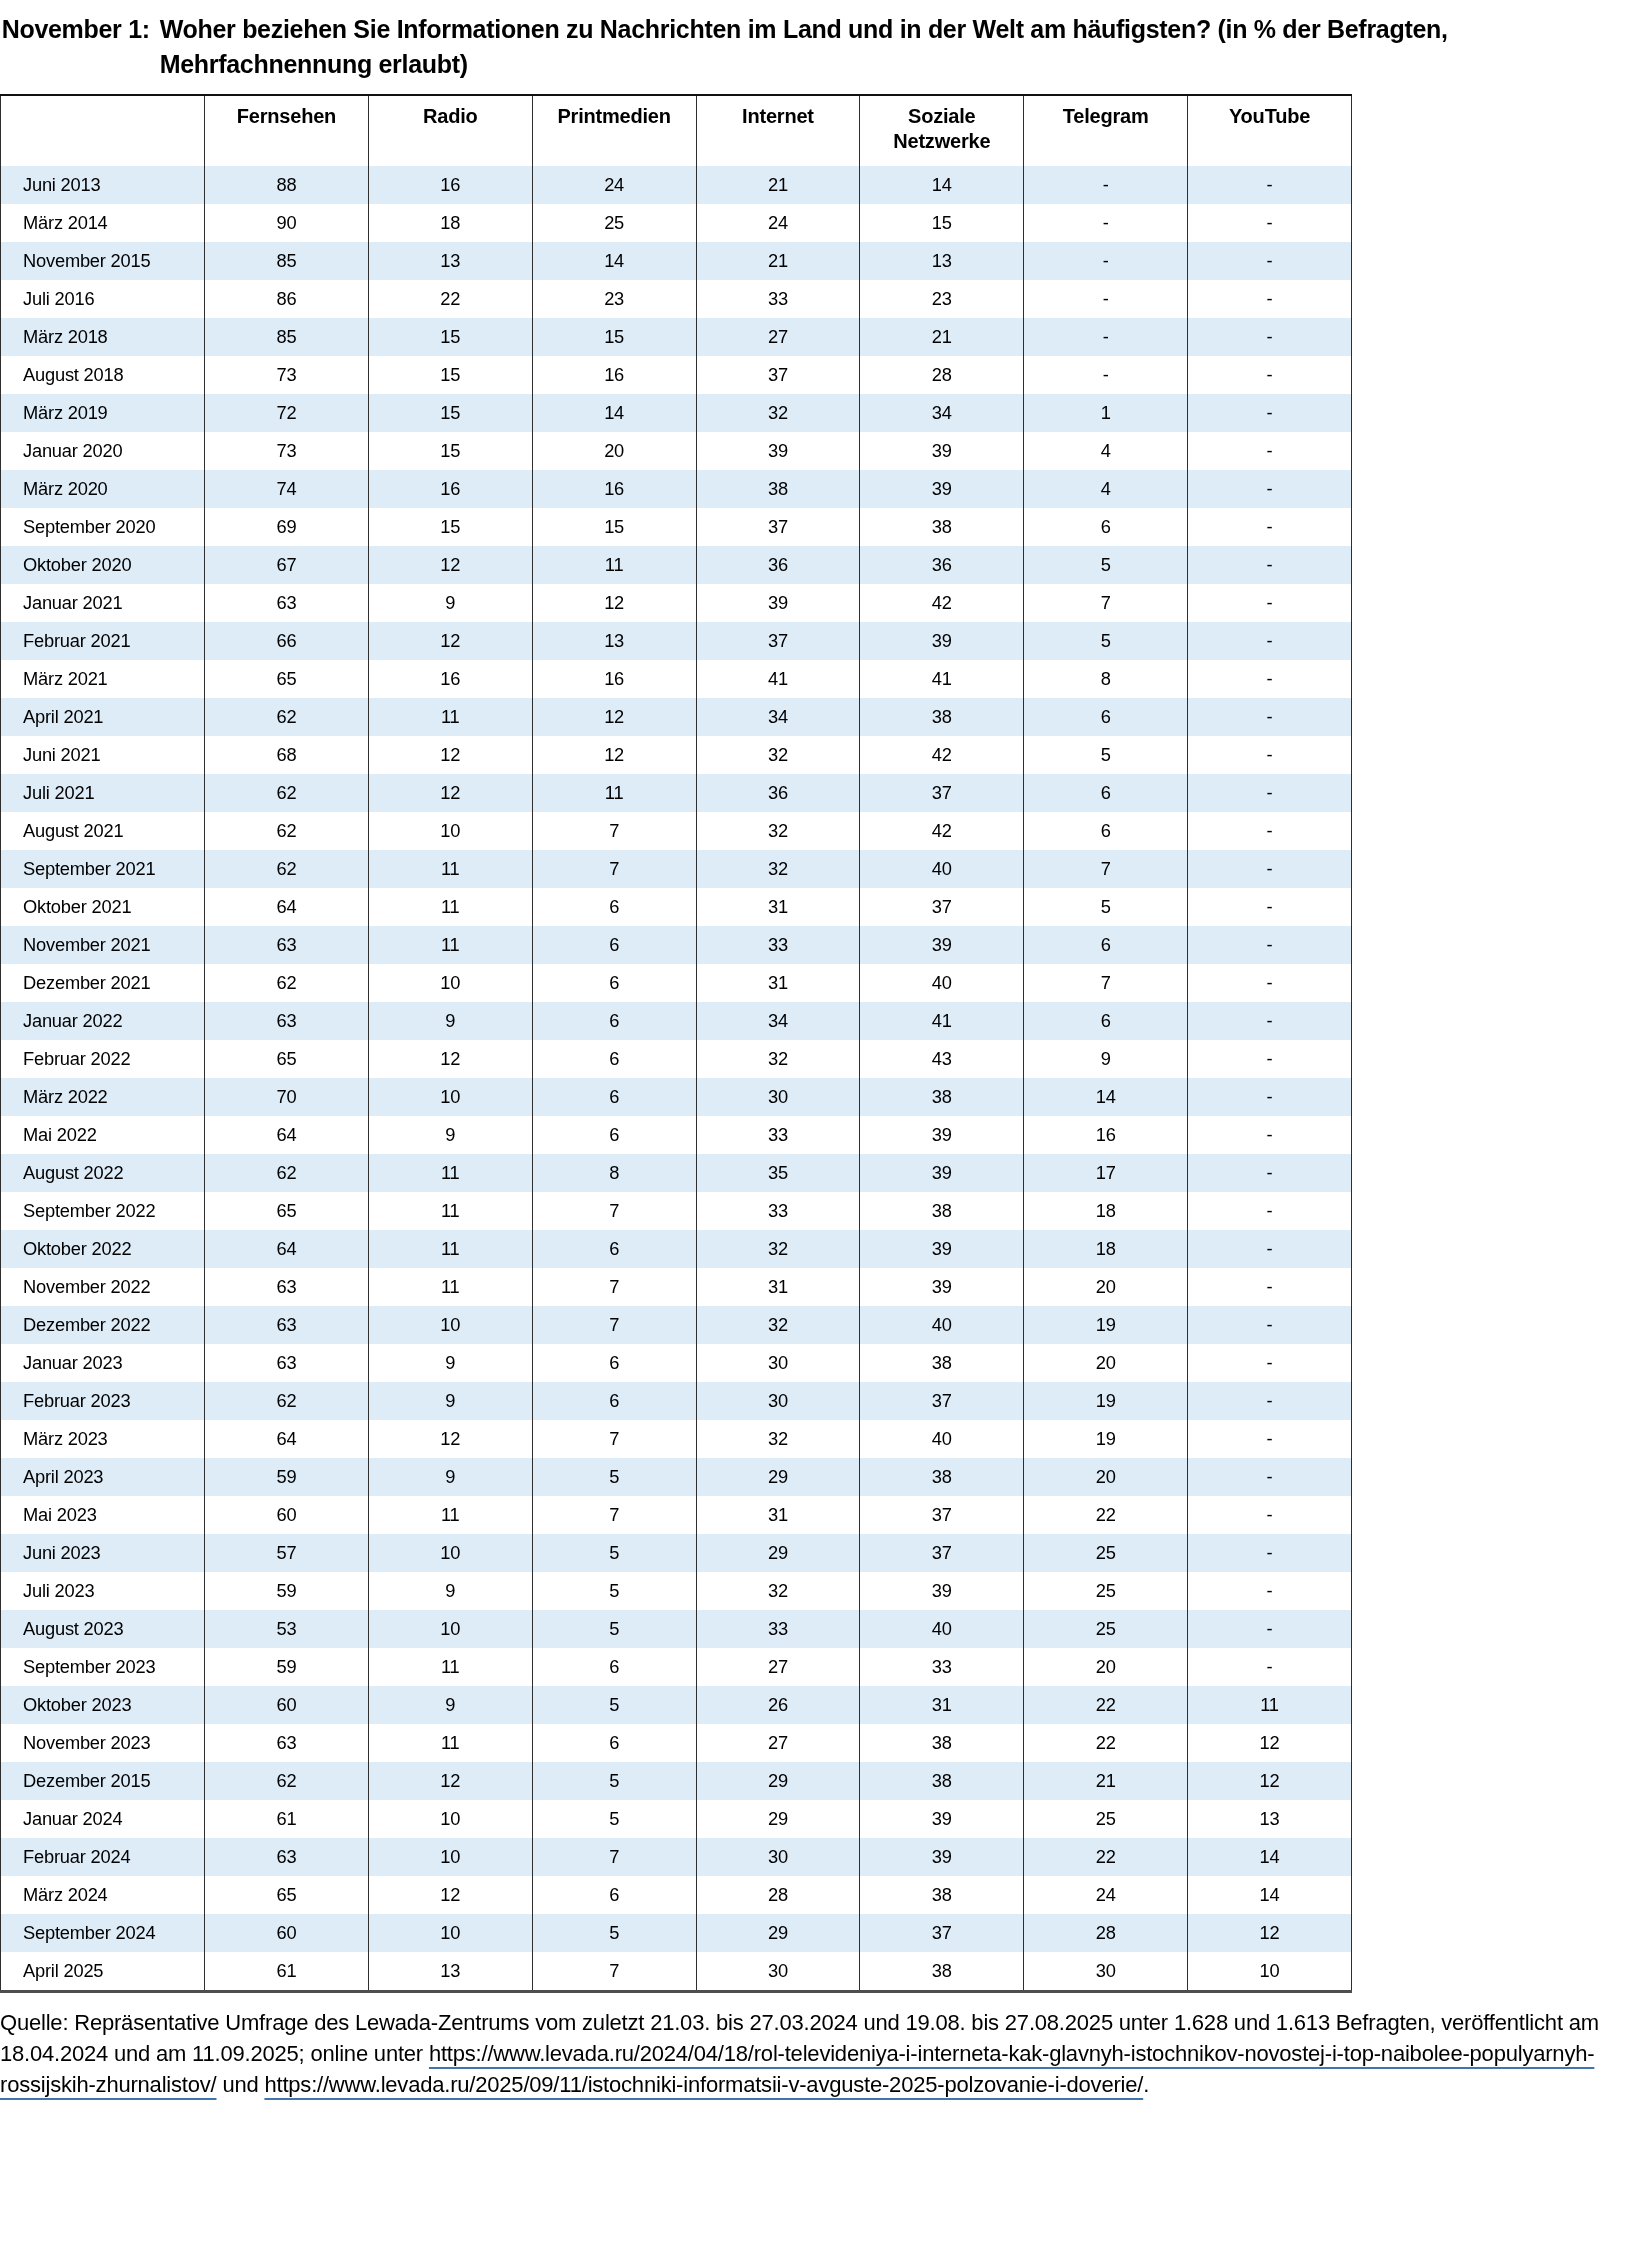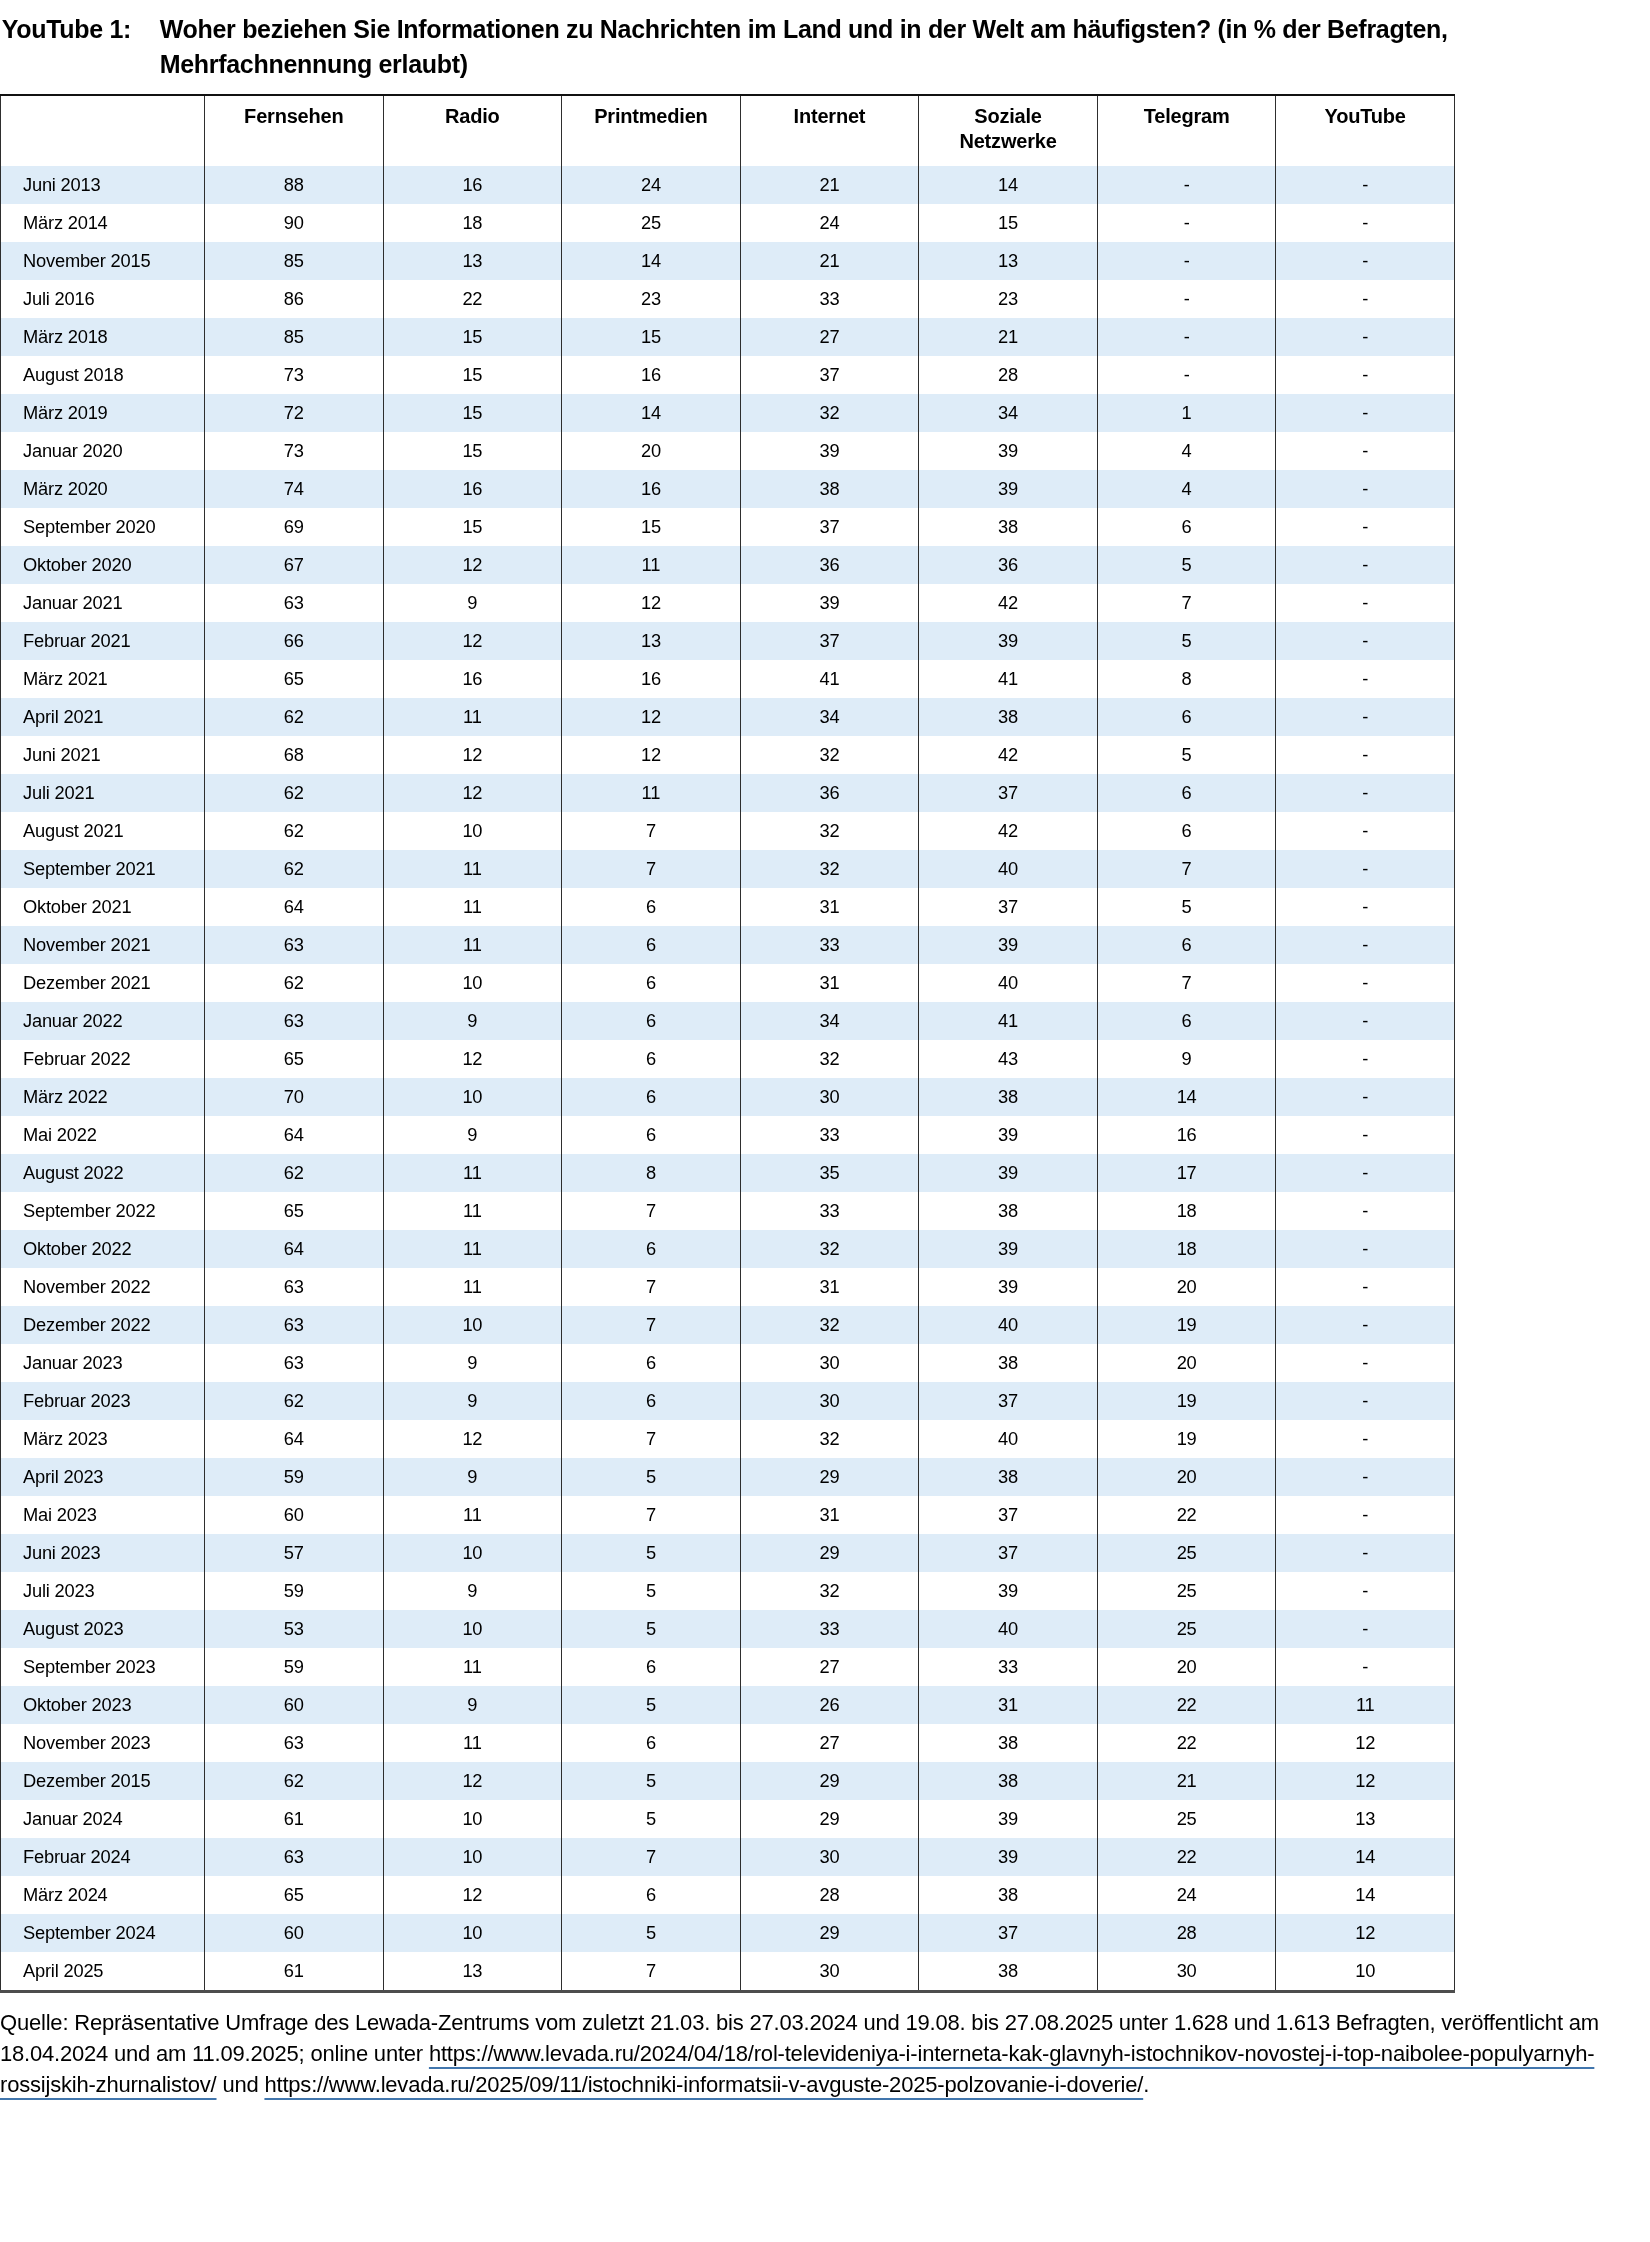--- a/index.html
+++ b/index.html
@@ -27,21 +27,21 @@
     font-size:25px;font-weight:bold;line-height:35px;
     letter-spacing:-0.3px;
   }
   .cap-text{
     font-size:25px;font-weight:bold;line-height:35px;
     letter-spacing:-0.3px;
     max-width:1415px;
   }
   
   table{
-    width:1455px;
+    width:1352px;
     border-collapse:collapse;
     table-layout:fixed;
     border-top:2.6px solid var(--border-top);
     border-bottom:3.5px solid var(--border-bottom);
     border-left:0.9px solid var(--line);
     border-right:0.9px solid var(--line);
   }
   col.labelcol{width:204px;}
   th,td{
     font-size:18.3px;
@@ -81,21 +81,21 @@
     text-decoration-thickness:1.7px;
     text-underline-offset:6.1px;
     color:#000000;
     cursor:pointer;
   }
 </style>
 </head>
 <body>
 
 <div class="caption">
-  <span class="cap-label">YouTube 1:</span>
+  <span class="cap-label">November 1:</span>
   <span class="cap-text">Woher beziehen Sie Informationen zu Nachrichten im Land und in der Welt am häufigsten? (in % der Befragten, Mehrfachnennung erlaubt)</span>
 </div>
 
 <table>
   <colgroup>
     <col class="labelcol">
     <col>
       <col>
       <col>
       <col>

